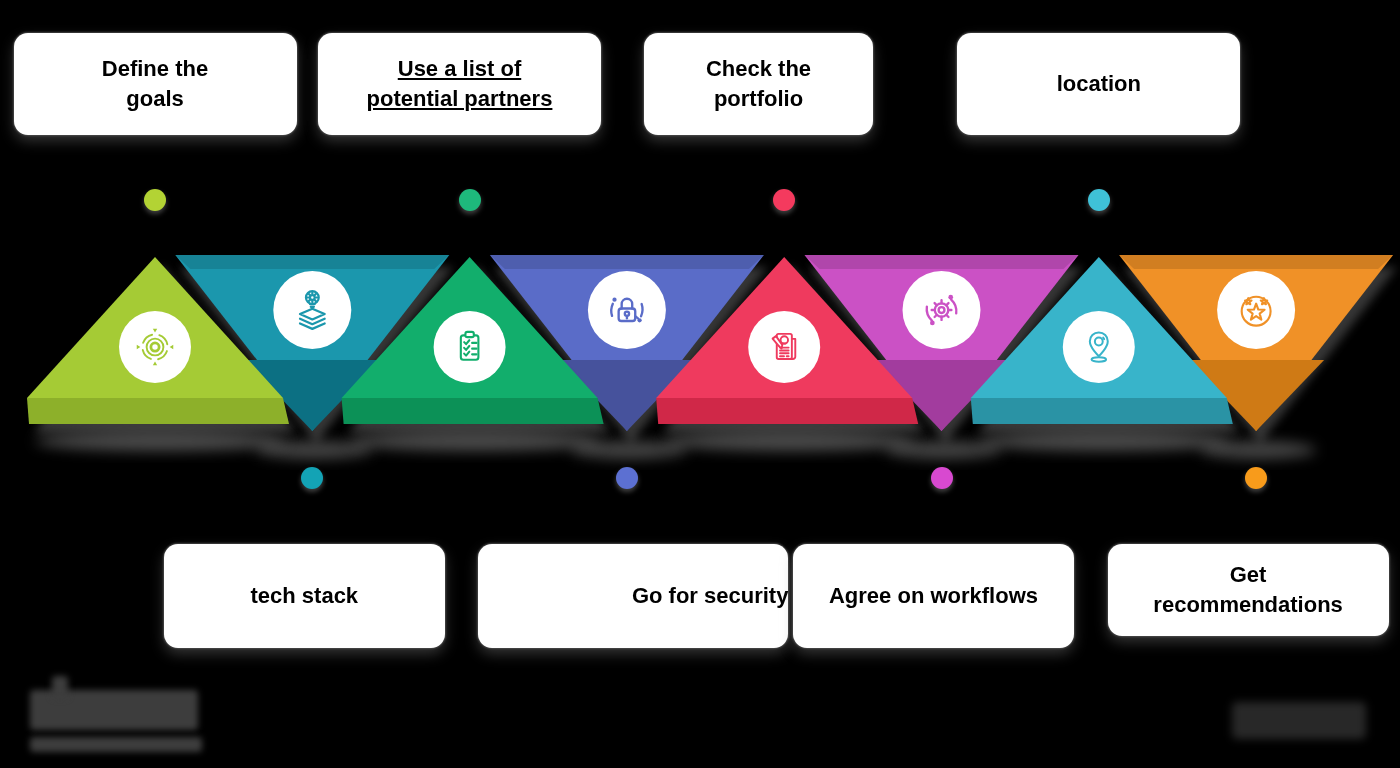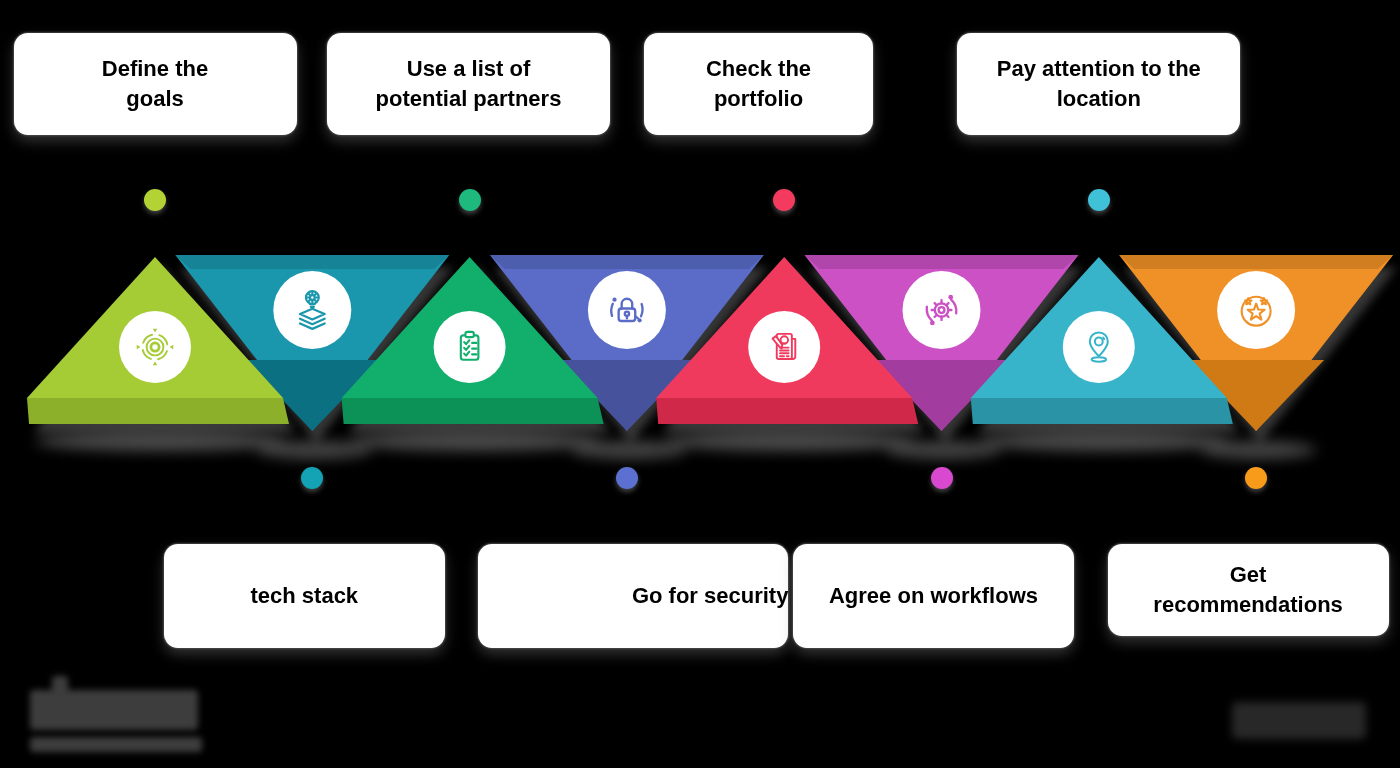--- a/index.html
+++ b/index.html
@@ -185,36 +185,35 @@
     </g>
     </svg>
   <div id="cards">
       <div class="card" style="left: 13.5px; top: 33px; width: 283px; height: 102px;">
         <div>Define the</div>
         <div>goals</div>
       </div>
       <div class="card" style="left: 163.8px; top: 544px; width: 281px; height: 104px;">
         <div>tech stack</div>
       </div>
-      <div class="card" style="left: 327px; top: 33px; width: 283px; height: 102px;">
+      <div class="card" style="left: 318px; top: 33px; width: 283px; height: 102px; text-decoration: underline;">
         <div>Use a list of</div>
         <div>potential partners</div>
       </div>
       <div class="card" style="left: 478.4px; top: 544px; width: 310px; height: 104px; align-items: flex-end;">
         <div>Go for security</div>
       </div>
       <div class="card" style="left: 644px; top: 33px; width: 229px; height: 102px;">
         <div>Check the</div>
         <div>portfolio</div>
       </div>
       <div class="card" style="left: 793px; top: 544px; width: 281px; height: 104px;">
         <div>Agree on workflows</div>
       </div>
       <div class="card" style="left: 957.3px; top: 33px; width: 283px; height: 102px;">
-        <div>Pay attention to the</div>
         <div>location</div>
       </div>
       <div class="card" style="left: 1107.6px; top: 544px; width: 281px; height: 92px;">
         <div>Get</div>
         <div>recommendations</div>
       </div>
     </div>
   <div id="dots">
       <div class="dot" style="left: 144px; top: 189px; background: rgb(179, 211, 52);"></div>
       <div class="dot" style="left: 301.3px; top: 467px; background: rgb(19, 163, 181);"></div>

